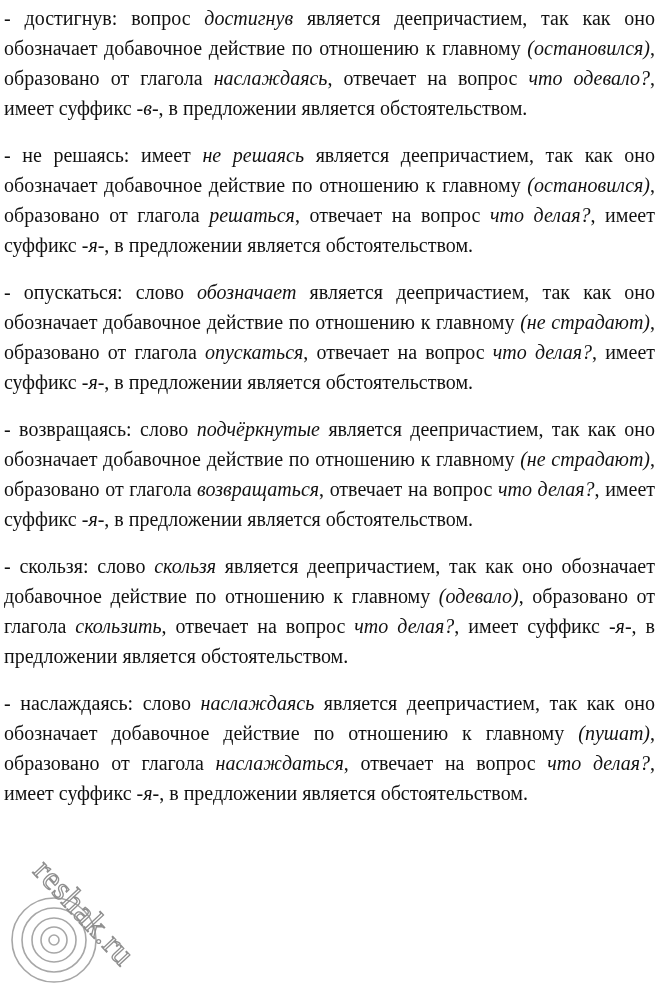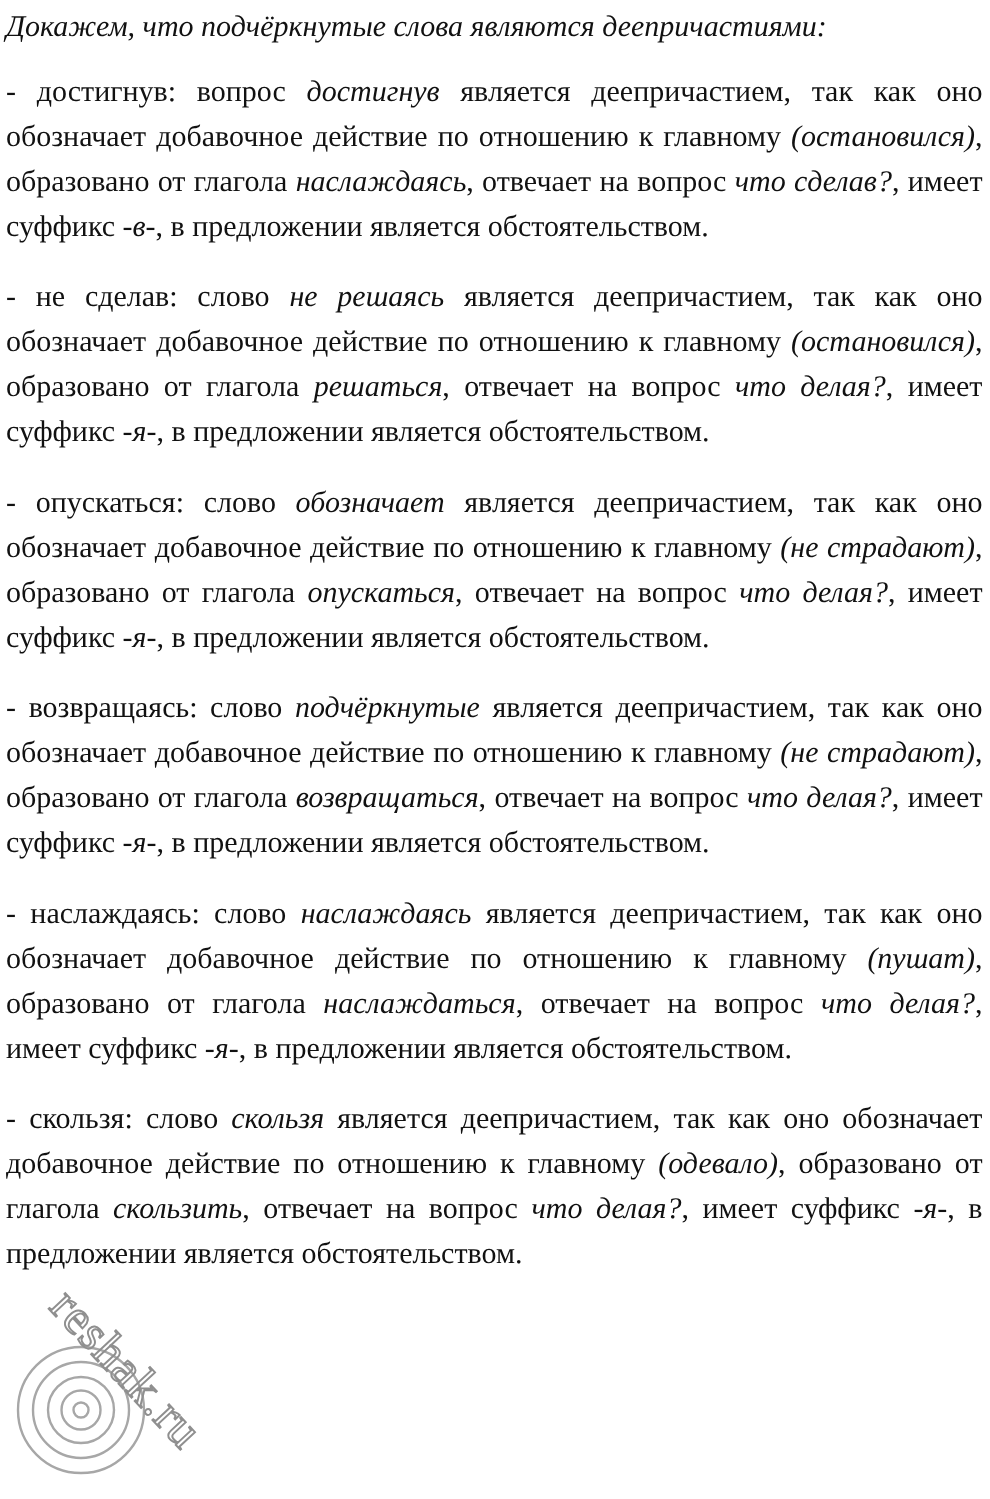--- a/index.html
+++ b/index.html
@@ -36,28 +36,27 @@
   .watermark text{
     font-family:"Liberation Serif", serif;
     font-size:33px;
     letter-spacing:1px;
   }
 </style>
 </head>
 <body>
 
 <div class="doc">
-  <p class="intro">Докажем, что подчёркнутые слова являются деепричастиями:</p>
   <div id="paragraphs">
-      <p><span>- достигнув: вопрос </span><em>достигнув</em><span> является деепричастием, так как оно обозначает добавочное действие по отношению к главному </span><em>(остановился)</em><span>, образовано от глагола </span><em>наслаждаясь</em><span>, отвечает на вопрос </span><em>что сделав?</em><span>, имеет суффикс </span><em>-в-</em><span>, в предложении является обстоятельством.</span></p>
-      <p><span>- не сделав: слово </span><em>не решаясь</em><span> является деепричастием, так как оно обозначает добавочное действие по отношению к главному </span><em>(остановился)</em><span>, образовано от глагола </span><em>решаться</em><span>, отвечает на вопрос </span><em>что делая?</em><span>, имеет суффикс </span><em>-я-</em><span>, в предложении является обстоятельством.</span></p>
+      <p><span>- достигнув: вопрос </span><em>достигнув</em><span> является деепричастием, так как оно обозначает добавочное действие по отношению к главному </span><em>(остановился)</em><span>, образовано от глагола </span><em>наслаждаясь</em><span>, отвечает на вопрос </span><em>что одевало?</em><span>, имеет суффикс </span><em>-в-</em><span>, в предложении является обстоятельством.</span></p>
+      <p><span>- не решаясь: имеет </span><em>не решаясь</em><span> является деепричастием, так как оно обозначает добавочное действие по отношению к главному </span><em>(остановился)</em><span>, образовано от глагола </span><em>решаться</em><span>, отвечает на вопрос </span><em>что делая?</em><span>, имеет суффикс </span><em>-я-</em><span>, в предложении является обстоятельством.</span></p>
       <p><span>- опускаться: слово </span><em>обозначает</em><span> является деепричастием, так как оно обозначает добавочное действие по отношению к главному </span><em>(не страдают)</em><span>, образовано от глагола </span><em>опускаться</em><span>, отвечает на вопрос </span><em>что делая?</em><span>, имеет суффикс </span><em>-я-</em><span>, в предложении является обстоятельством.</span></p>
       <p><span>- возвращаясь: слово </span><em>подчёркнутые</em><span> является деепричастием, так как оно обозначает добавочное действие по отношению к главному </span><em>(не страдают)</em><span>, образовано от глагола </span><em>возвращаться</em><span>, отвечает на вопрос </span><em>что делая?</em><span>, имеет суффикс </span><em>-я-</em><span>, в предложении является обстоятельством.</span></p>
+      <p><span>- скользя: слово </span><em>скользя</em><span> является деепричастием, так как оно обозначает добавочное действие по отношению к главному </span><em>(одевало)</em><span>, образовано от глагола </span><em>скользить</em><span>, отвечает на вопрос </span><em>что делая?</em><span>, имеет суффикс </span><em>-я-</em><span>, в предложении является обстоятельством.</span></p>
       <p><span>- наслаждаясь: слово </span><em>наслаждаясь</em><span> является деепричастием, так как оно обозначает добавочное действие по отношению к главному </span><em>(пушат)</em><span>, образовано от глагола </span><em>наслаждаться</em><span>, отвечает на вопрос </span><em>что делая?</em><span>, имеет суффикс </span><em>-я-</em><span>, в предложении является обстоятельством.</span></p>
-      <p><span>- скользя: слово </span><em>скользя</em><span> является деепричастием, так как оно обозначает добавочное действие по отношению к главному </span><em>(одевало)</em><span>, образовано от глагола </span><em>скользить</em><span>, отвечает на вопрос </span><em>что делая?</em><span>, имеет суффикс </span><em>-я-</em><span>, в предложении является обстоятельством.</span></p>
     </div>
 </div>
 
 <svg class="watermark" viewBox="0 0 170 163" aria-hidden="true">
   <g fill="none" stroke="#a7a7a7" stroke-width="1.6">
     <circle cx="54" cy="104" r="42"></circle>
     <circle cx="54" cy="104" r="32"></circle>
     <circle cx="54" cy="104" r="22"></circle>
     <circle cx="54" cy="104" r="13"></circle>
     <circle cx="54" cy="104" r="5"></circle>

